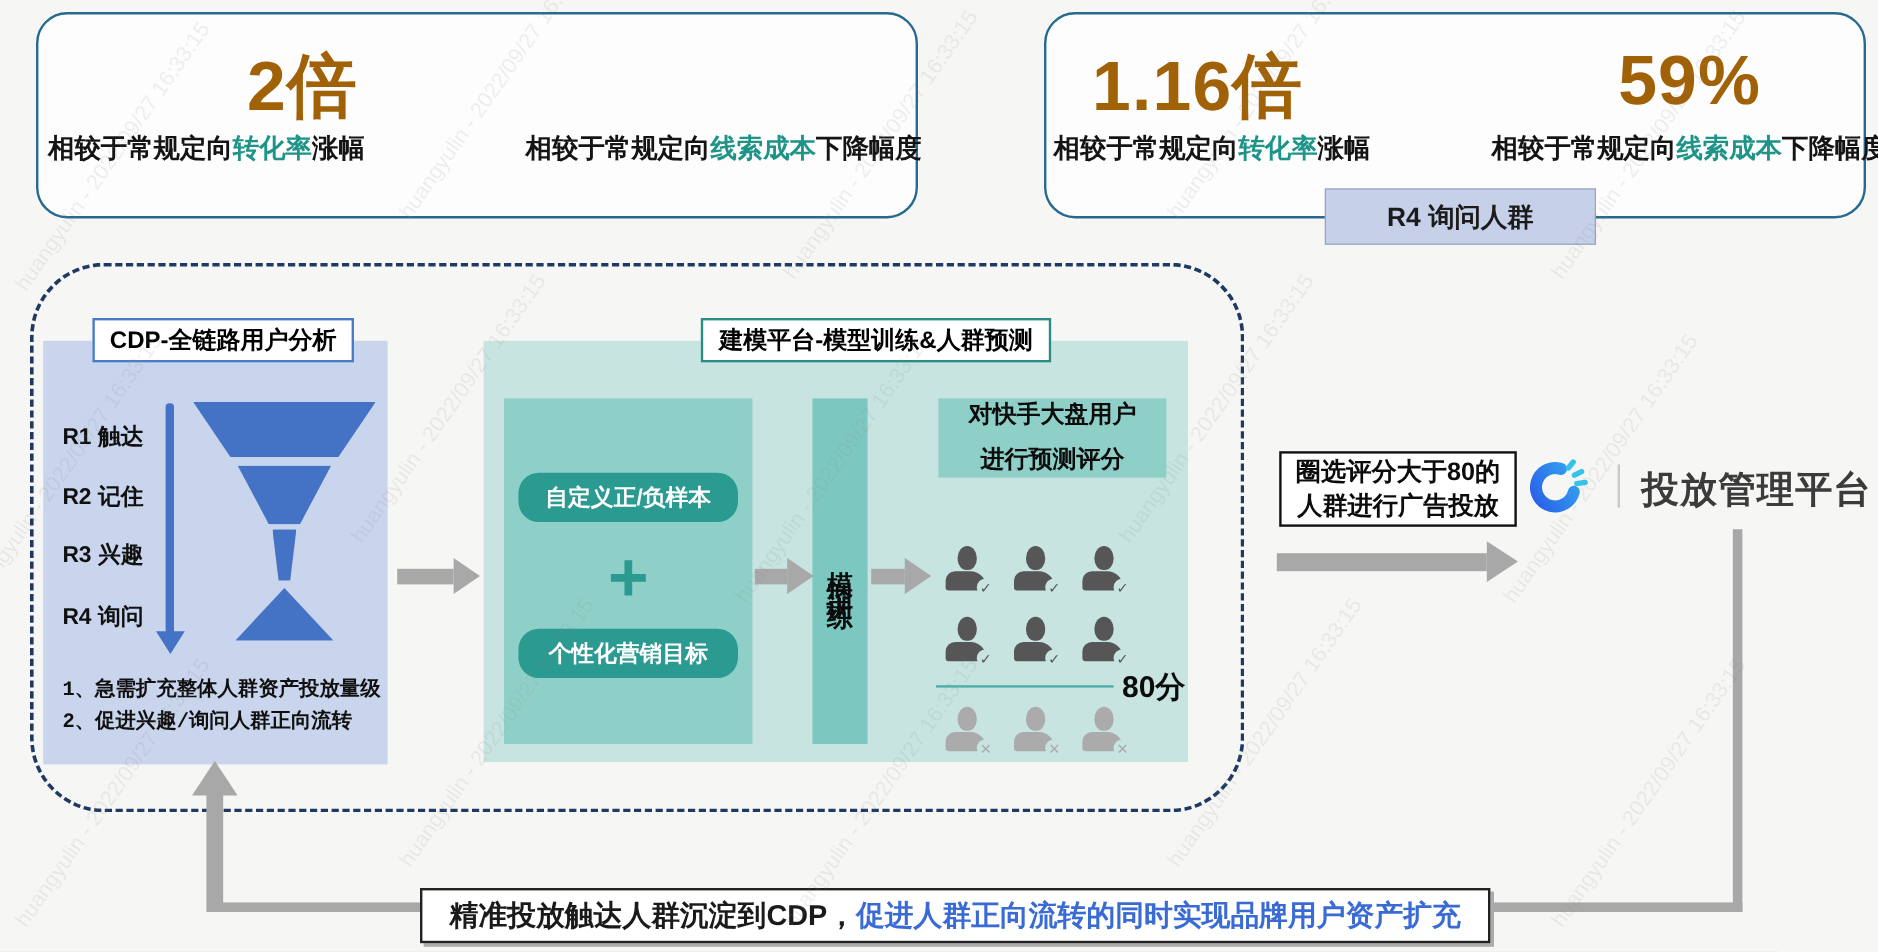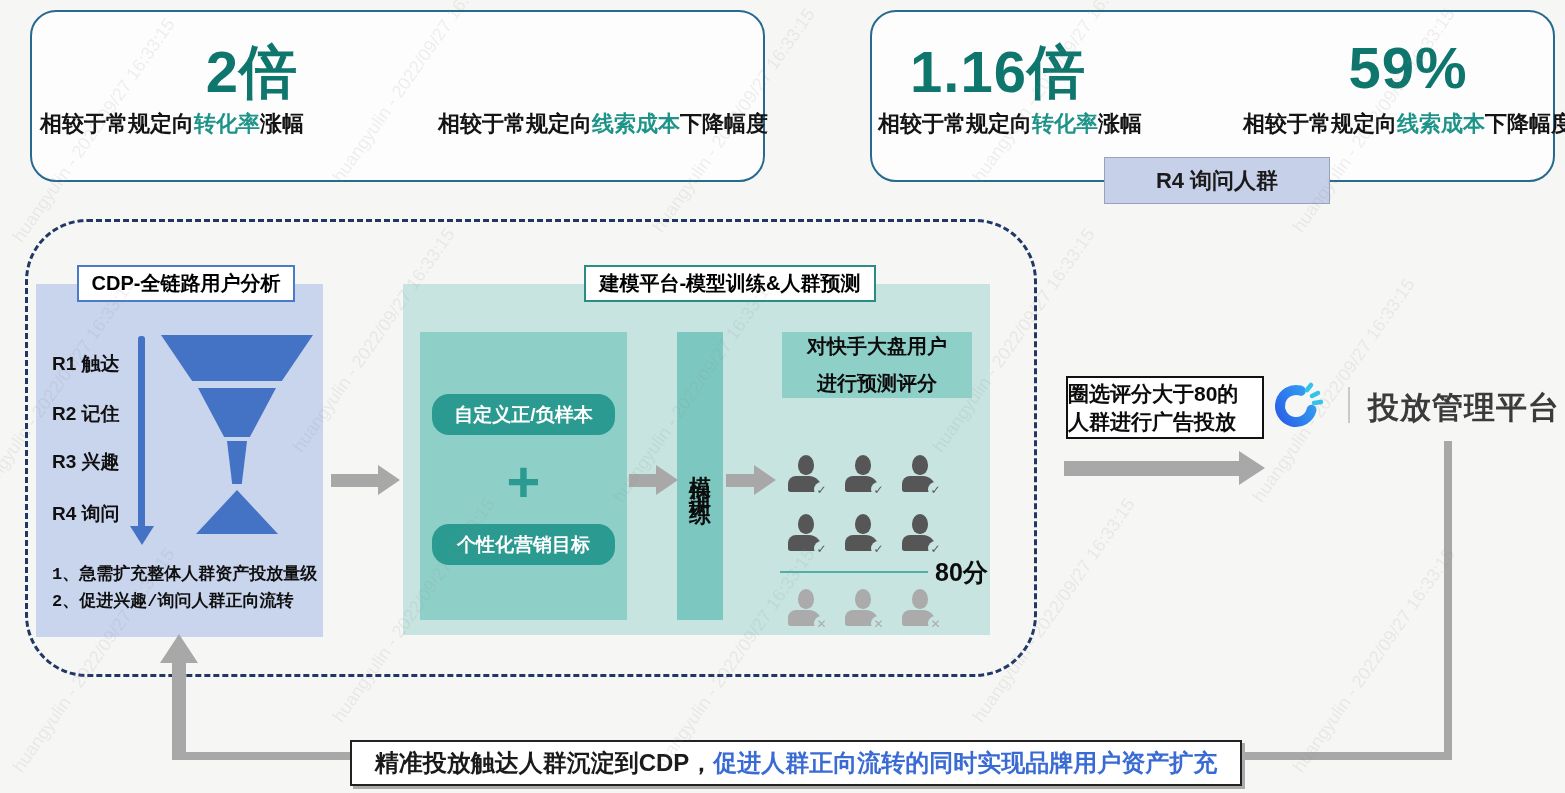--- a/index.html
+++ b/index.html
@@ -14,21 +14,21 @@
   .wm { position:absolute; inset:0; pointer-events:none; z-index:99; }
   .wm span {
     position:absolute; white-space:nowrap;
     font-size:18px; color:#8a8a8a; opacity:.13;
     transform:rotate(-55deg);
   }
   
   .card { position:absolute; background:#fdfdfd; border:2px solid #27698f; border-radius:26px; }
   .stat-num {
     position:absolute; transform:translateX(-50%);
-    font-size:58px; font-weight:bold; color:#0f766e; white-space:nowrap; letter-spacing:1px;
+    font-size:58px; font-weight:bold; color:#a16207; white-space:nowrap; letter-spacing:1px;
   }
   .stat-desc { position:absolute; font-size:22px; font-weight:bold; white-space:nowrap; color:#141414; }
   .stat-desc .hl { color:#1e9488; }
   .tag {
     position:absolute; background:#c6d0e8; border:1px solid #97a3bd;
     display:flex; align-items:center; justify-content:center;
     font-size:22px; font-weight:bold; color:#1b1b1b; z-index:2;
   }
   
   .dashed-frame { position:absolute; left:25px; top:219px; width:1012px; height:458px;
@@ -88,21 +88,21 @@
     border-left:22px solid #a8a8a8; }
   .ar-lg { height:34px; }
   .ar-lg .sh { height:15px; }
   .ar-lg .hd { border-top-width:17px; border-bottom-width:17px; border-left-width:26px; }
   .conn { position:absolute; background:#a8a8a8; }
   .up-head { position:absolute; left:160px; top:634px; width:0; height:0;
     border-left:19px solid transparent; border-right:19px solid transparent; border-bottom:29px solid #a8a8a8; }
   
   .select-box { position:absolute; left:1066px; top:376px; width:198px; height:63px;
     background:#fff; border:2px solid #111;
-    display:flex; flex-direction:column; justify-content:center;
+    display:flex; flex-direction:column; align-items:center; justify-content:center;
     font-size:21px; font-weight:bold; line-height:1.32; color:#0c0c0c; white-space:nowrap; }
   .logo { position:absolute; left:1272px; top:377px; }
   .v-divider { position:absolute; left:1348px; top:387px; width:2px; height:36px; background:#c9c9c9; }
   .platform-name { position:absolute; left:1368px; top:387px; font-size:31px; font-weight:800;
     color:#3b3b3b; letter-spacing:1px; white-space:nowrap; }
   
   .feedback-box { position:absolute; left:350px; top:740px; width:892px; height:46px;
     background:#fff; border:2px solid #222; box-shadow:3px 3px 0 #ababab;
     display:flex; align-items:center; justify-content:center;
     font-size:24px; font-weight:bold; white-space:nowrap; }

